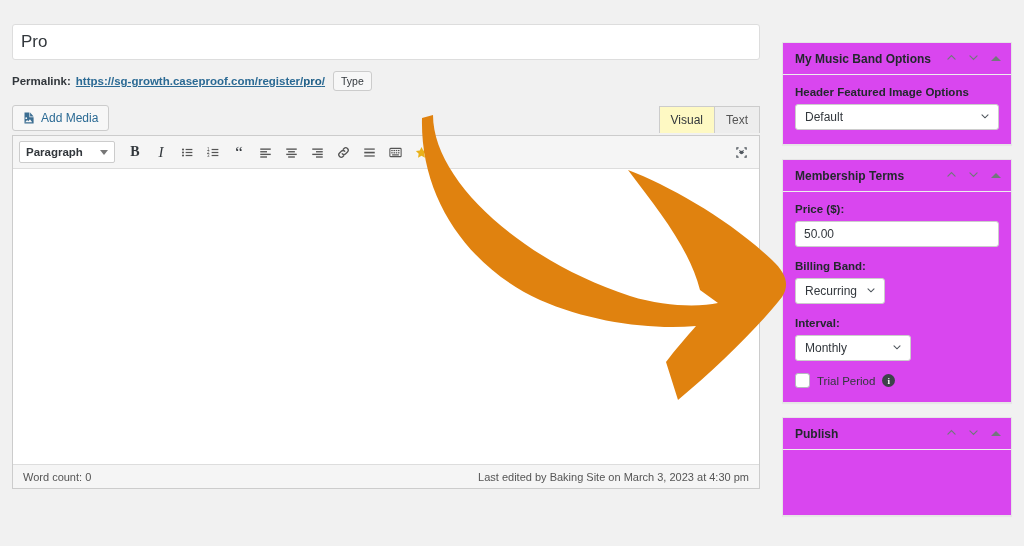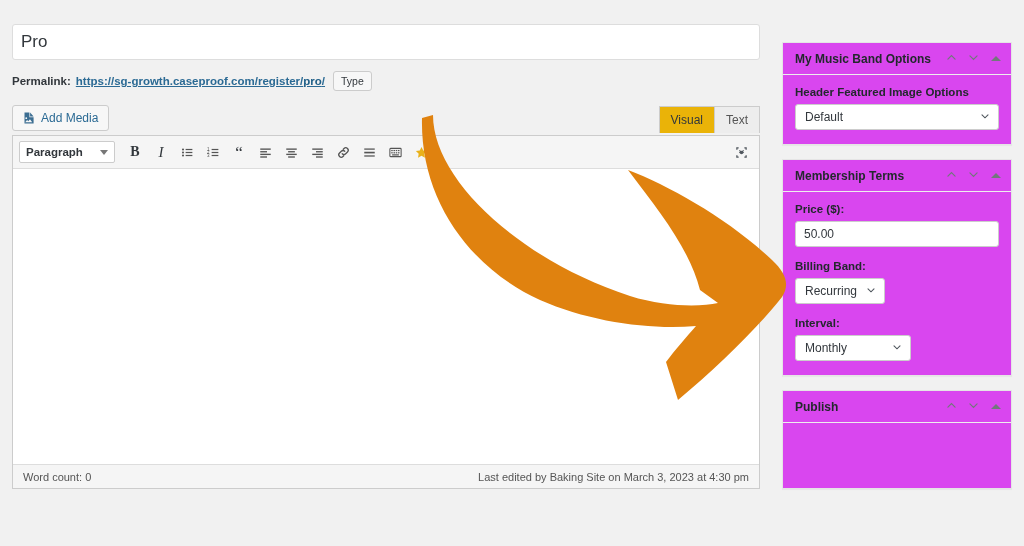--- a/index.html
+++ b/index.html
@@ -115,21 +115,21 @@
     border: 1px solid #ccc;
     border-bottom: none;
     background: #ededed;
     color: #555;
     cursor: pointer;
     line-height: 14px;
     position: relative;
     top: 1px;
   }
   .etab.active {
-    background: #eab308;
+    background: #fef9c3;
     color: #32373c;
     border-color: #ccc;
     z-index: 2;
   }
   .etab + .etab { margin-left: -1px; }
 
   
   .editor-box {
     width: 748px;
     border: 1px solid #ccc;
@@ -534,20 +534,25 @@
         <div class="field-label mt">Interval:</div>
         <div class="sel" style="width:116px">
           <span>Monthly</span>
           <span class="chev-sm">
             <svg width="12" height="12" viewBox="0 0 20 20" fill="none" stroke="#50575e" stroke-width="1.8" stroke-linecap="round">
                 <path d="M5 8l5 5 5-5"></path>
               </svg>
           </span>
         </div>
 
+        <div class="cb-row">
+          <span class="cbox"></span>
+          <span class="cb-label">Trial Period</span>
+          <span class="info-icon">i</span>
+        </div>
 
       </div>
     </div>
 
     <div class="panel">
       <div class="panel-head">
         <span class="panel-title">Publish</span>
         <span class="panel-ctrls">
           <span class="ctrl">
             <svg width="13" height="13" viewBox="0 0 20 20" fill="none" stroke="#72777c" stroke-width="1.8" stroke-linecap="round">

